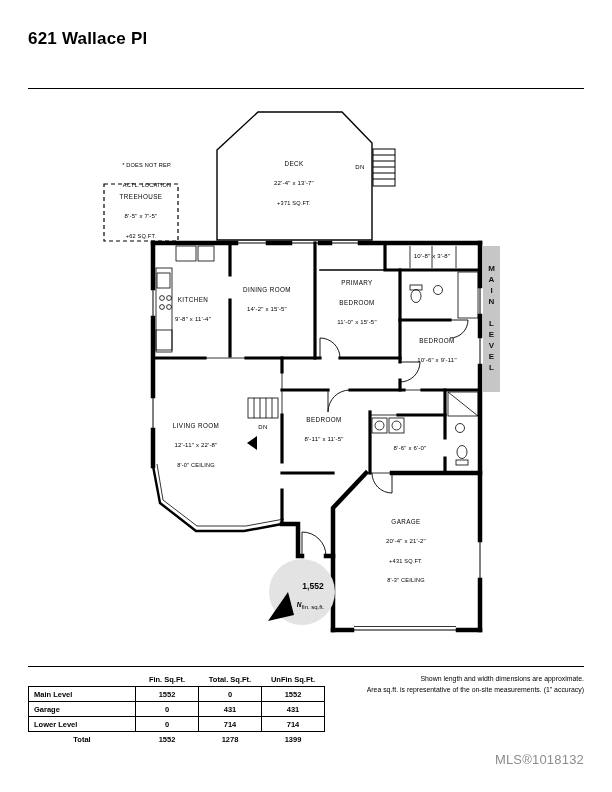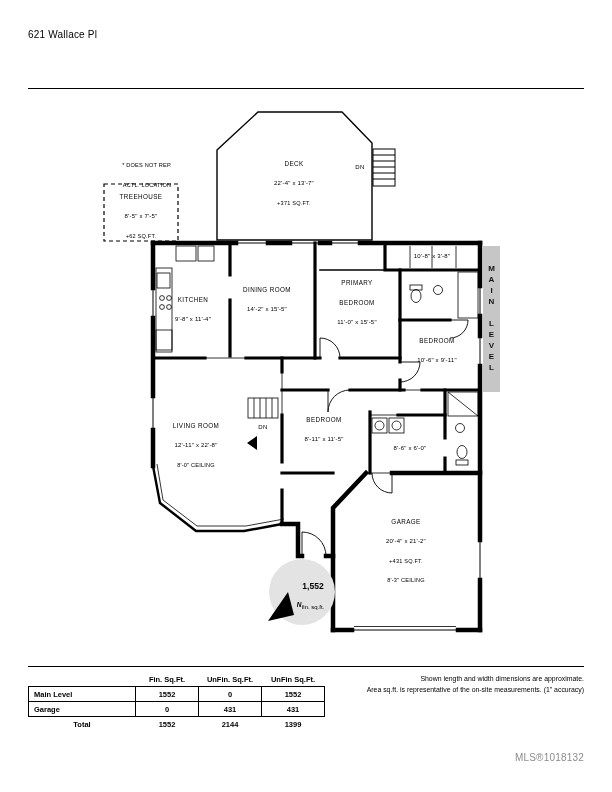--- a/index.html
+++ b/index.html
@@ -1,21 +1,21 @@
 <!DOCTYPE html>
 <html><head>
 <meta charset="utf-8">
 <style>
   html,body{margin:0;padding:0;background:#fff;}
   #page{
     position:relative;width:612px;height:792px;background:#ffffff;
     font-family:"Liberation Sans","DejaVu Sans",sans-serif;color:#000;overflow:hidden;
   }
   .abs{position:absolute;}
-  #title{left:28px;top:29px;font-size:10px;font-weight:400;letter-spacing:.2px;}
+  #title{left:28px;top:29px;font-size:17px;font-weight:700;letter-spacing:.2px;}
   .rule{left:28px;width:556px;border-top:1.2px solid #000;height:0;}
   #rule-top{top:88px;}
   #rule-bottom{top:666px;}
   svg{position:absolute;left:0;top:0;}
   .lbl{position:absolute;transform:translate(-50%,-50%);text-align:center;white-space:nowrap;line-height:1.3;}
   .lbl span{display:block;margin-top:12px;}
   .nm{font-size:6.3px;letter-spacing:.4px;}
   .dm{font-size:6px;letter-spacing:.2px;}
   .sm{font-size:5.6px;letter-spacing:.2px;}
   .dn{font-size:6px;letter-spacing:.3px;}
@@ -40,21 +40,21 @@
   thead th:first-child{width:96px;}
   tbody td{border:1px solid #000;}
   tbody td:first-child{text-align:left;width:96px;}
   tbody td.num, thead th.num{width:52px;text-align:center;}
   tfoot td{border:none;}
   tfoot td:first-child{text-align:center;}
   tfoot td.num{text-align:center;}
   
   #footer-notes{right:28px;top:674px;text-align:right;font-size:6.9px;line-height:1.55;}
   #footer-notes span{display:block;}
-  #mls{right:28px;top:752px;font-size:10px;color:#8c8c8c;letter-spacing:.2px;}
+  #mls{right:28px;top:752px;font-size:13px;color:#8c8c8c;letter-spacing:.2px;}
 </style>
 </head>
 <body>
 
 <div id="page">
 
   <div class="abs" id="title">621 Wallace Pl</div>
   <div class="abs rule" id="rule-top"></div>
 
   <svg width="612" height="792" viewBox="0 0 612 792">
@@ -258,43 +258,49 @@
   <div class="lbl" id="north-n" style="left:299px;top:605px;">N</div>
 
   <div class="abs rule" id="rule-bottom"></div>
 
   <div class="abs" id="sqft-table">
     <table>
       <thead>
         <tr>
           <th></th>
           <th class="num">Fin. Sq.Ft.</th>
-          <th class="num">UnFin. Sq.Ft.</th>
+          <th class="num">Total. Sq.Ft.</th>
           <th class="num">UnFin Sq.Ft.</th>
         </tr>
       </thead>
       <tbody>
         <tr>
           <td>Main Level</td>
           <td class="num">1552</td>
           <td class="num">0</td>
           <td class="num">1552</td>
         </tr>
         <tr>
           <td>Garage</td>
           <td class="num">0</td>
           <td class="num">431</td>
           <td class="num">431</td>
         </tr>
+        <tr>
+          <td>Lower Level</td>
+          <td class="num">0</td>
+          <td class="num">714</td>
+          <td class="num">714</td>
+        </tr>
       </tbody>
       <tfoot>
         <tr>
           <td>Total</td>
           <td class="num">1552</td>
-          <td class="num">2144</td>
+          <td class="num">1278</td>
           <td class="num">1399</td>
         </tr>
       </tfoot>
     </table>
   </div>
 
   <div class="abs" id="footer-notes">
     <span>Shown length and width dimensions are approximate.</span>
     <span>Area sq.ft. is representative of the on-site measurements. (1" accuracy)</span>
   </div>

